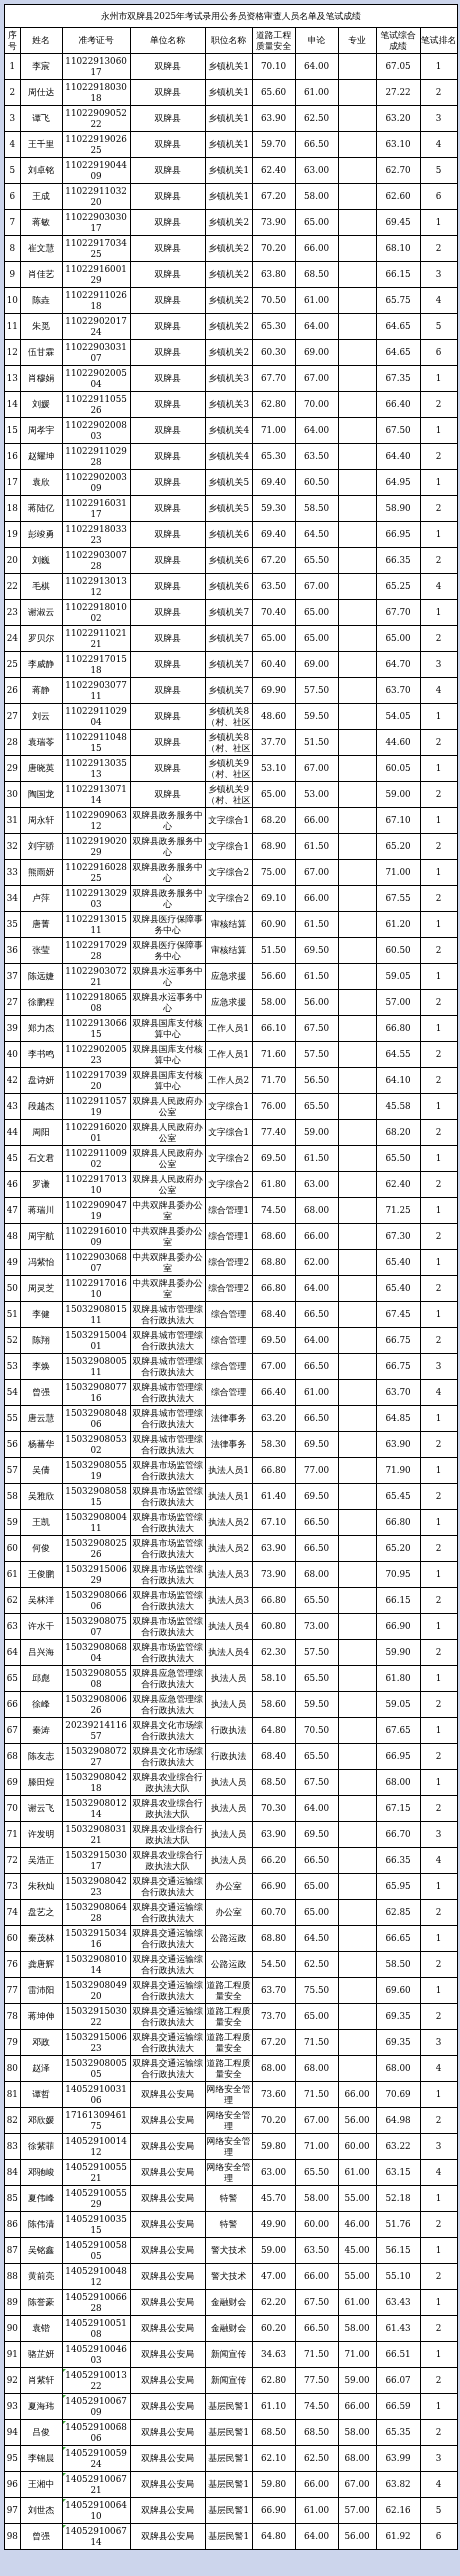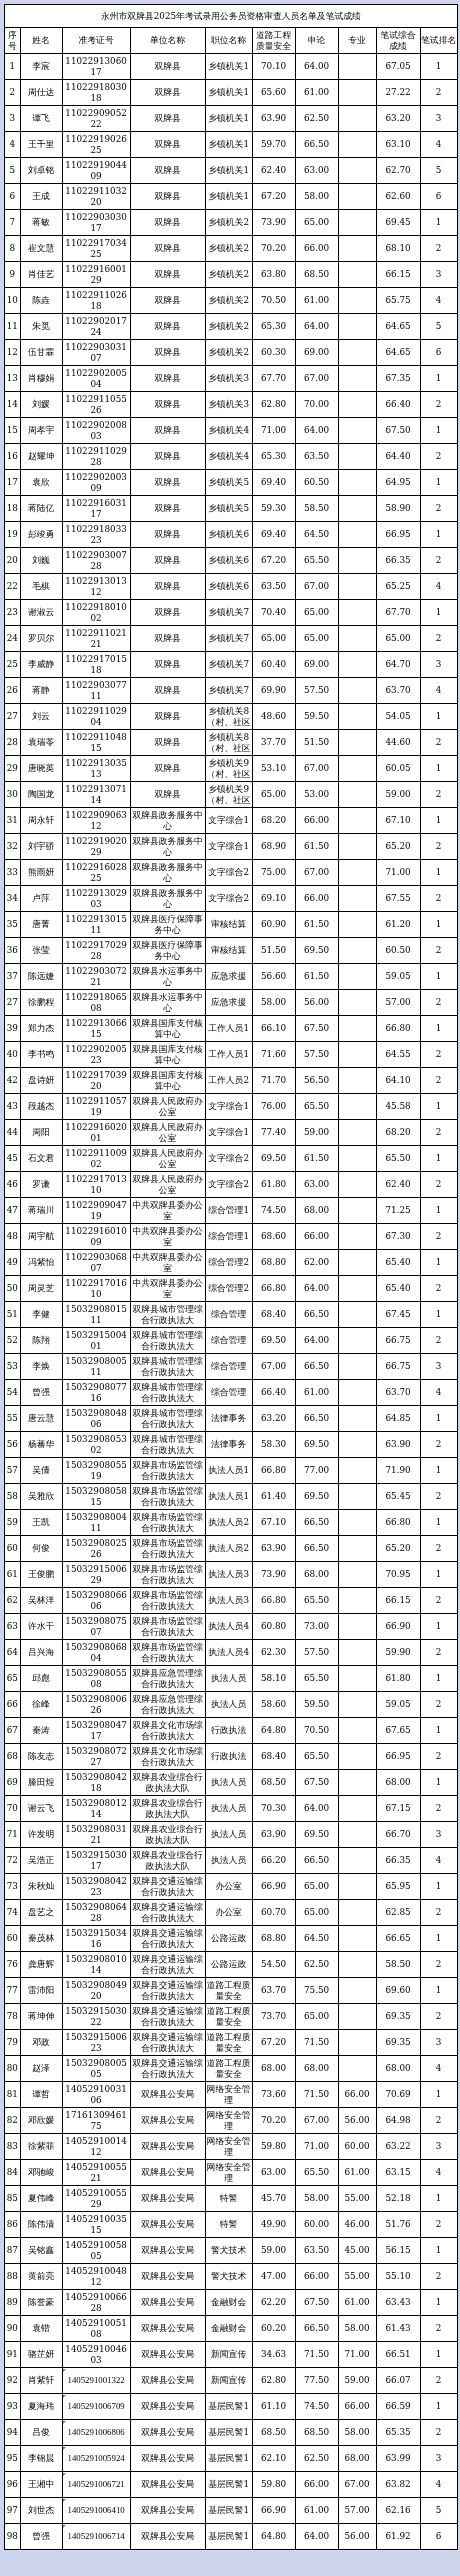--- a/index.html
+++ b/index.html
@@ -34,21 +34,21 @@
     font-weight:bold;
     letter-spacing:0;
   }
   tr.head th{height:25px;}
   tbody td{height:25px;}
   
   td.col-unit{padding:0 5.2px;}
   td.col-position{padding:0 1px;}
   th.col-score{padding:0 3.1px;}
   th.col-rank{padding:0 8.2px;}
-  td.flag{position:relative;font-family:Liberation Serif, serif;}
+  td.flag{position:relative;}
   .tri{
     position:absolute;top:0.5px;left:0.5px;
     width:0;height:0;
     border-top:3.6px solid #3aaa35;
     border-right:3.6px solid transparent;
   }
 </style>
 </head>
 <body>
 
@@ -848,21 +848,21 @@
           <td class="col-position">执法人员</td>
           <td class="col-xingce">58.60</td>
           <td class="col-shenlun">59.50</td>
           <td class="col-major"></td>
           <td class="col-score">59.05</td>
           <td class="col-rank">2</td>
         </tr>
         <tr>
           <td class="col-seq">67</td>
           <td class="col-name">秦涛</td>
-          <td class="col-ticket">1503290804717</td>
+          <td class="col-ticket">2023921411657</td>
           <td class="col-unit">双牌县文化市场综合行政执法大</td>
           <td class="col-position">行政执法</td>
           <td class="col-xingce">64.80</td>
           <td class="col-shenlun">70.50</td>
           <td class="col-major"></td>
           <td class="col-score">67.65</td>
           <td class="col-rank">1</td>
         </tr>
         <tr>
           <td class="col-seq">68</td>

